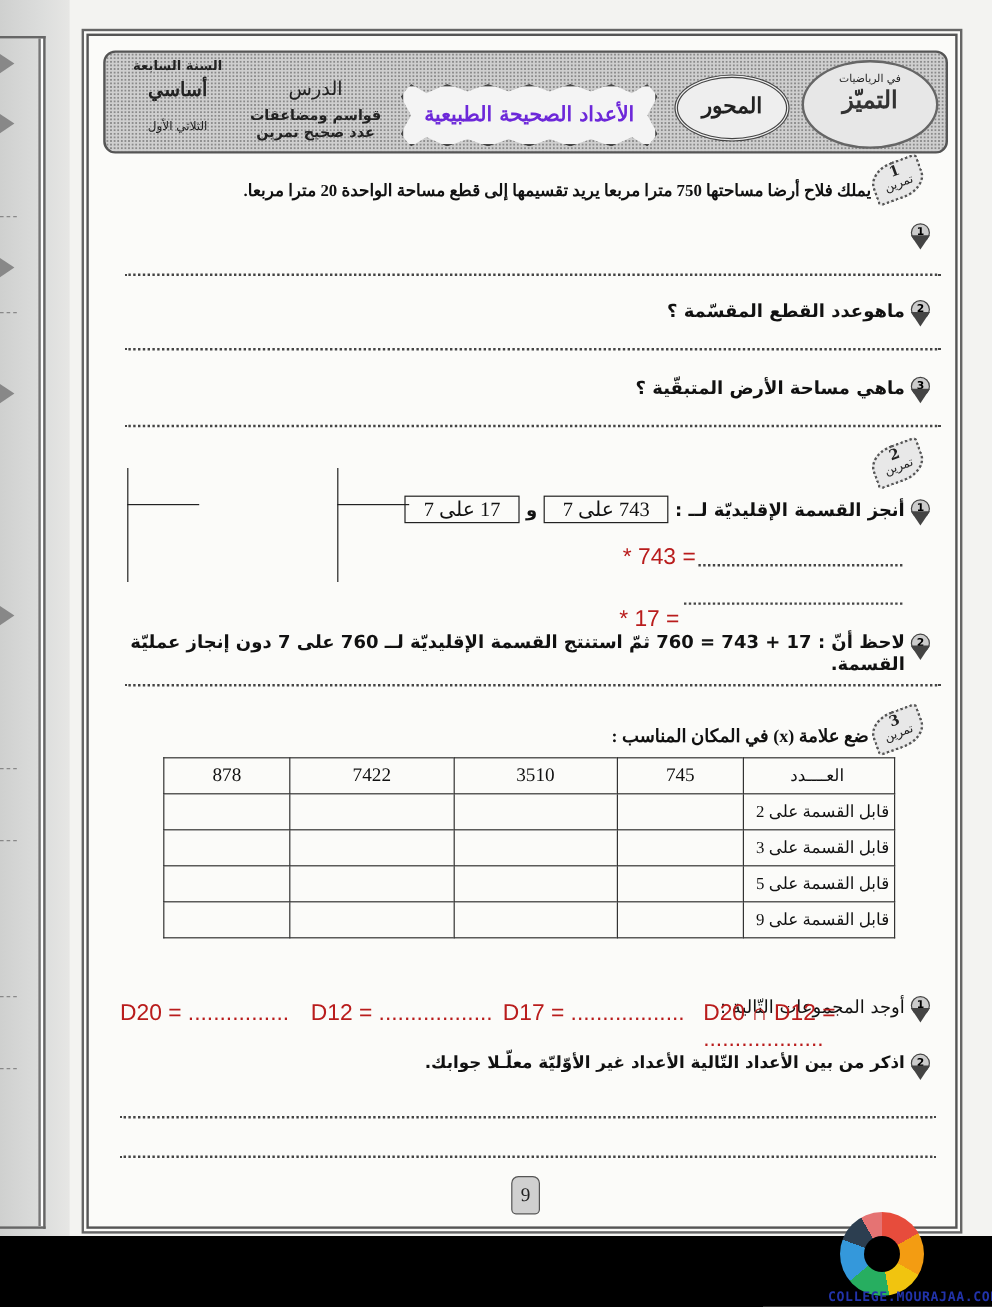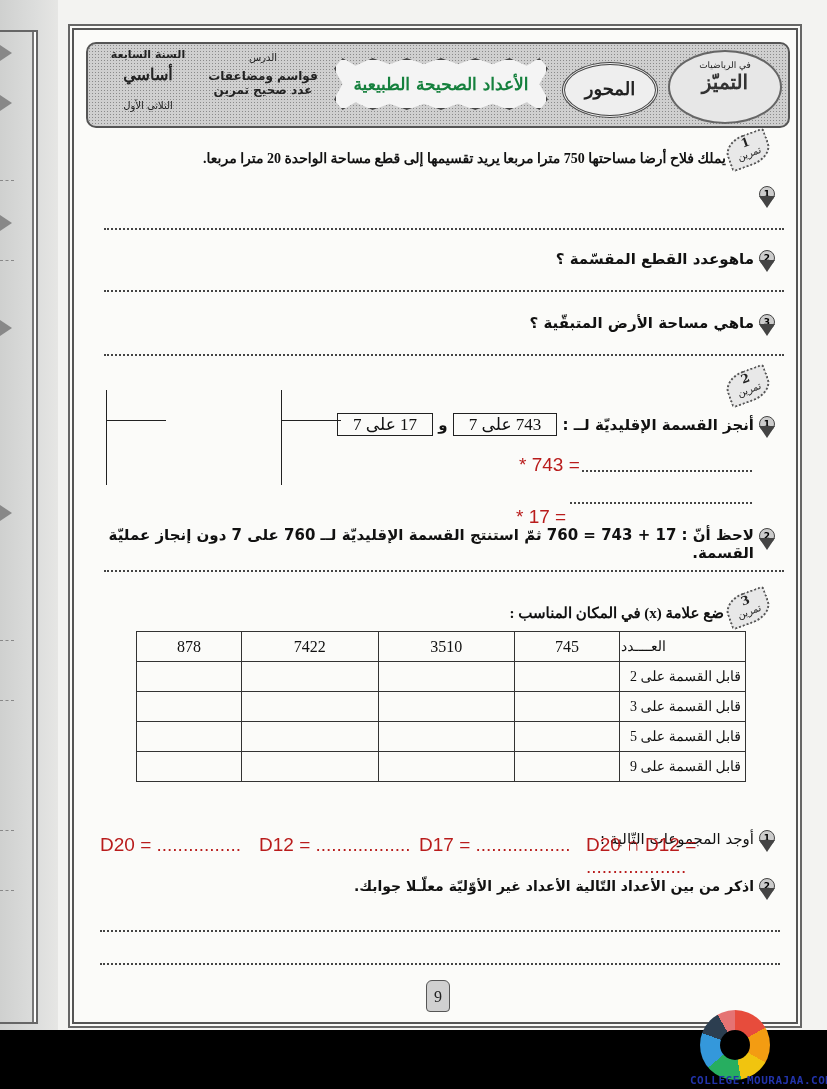--- a/index.html
+++ b/index.html
@@ -35,26 +35,26 @@
     background-size:3px 3px;
     direction:rtl;
   }
   .b-brand { position:absolute; right:6px; top:6px; width:110px; height:70px;
     border-radius:50%; background:#e7e7e7; border:2px solid #666; text-align:center; }
   .b-brand .small { font-size:9px; color:#222; margin-top:8px; font-family:"DejaVu Serif", serif; }
   .b-brand .big { font-size:20px; font-weight:bold; color:#333; font-family:"DejaVu Serif", serif; }
   .b-axis { position:absolute; right:130px; top:18px; width:90px; height:50px;
     border-radius:50%; border:3px double #444; background:#eee; text-align:center;
     line-height:48px; font-size:18px; font-weight:bold; font-family:"DejaVu Serif", serif; color:#222; }
-  .b-title { position:absolute; right:240px; top:14px; width:210px; height:48px;
+  .b-title { position:absolute; right:240px; top:26px; width:210px; height:48px;
     background:#f4f4f4; border:2px solid #444; text-align:center; line-height:48px;
-    font-size:17px; font-weight:bold; font-family:"DejaVu Serif", serif; color:#15803d;
+    font-size:17px; font-weight:bold; font-family:"DejaVu Serif", serif; color:#6d28d9;
     clip-path:polygon(0 20%,4% 0,10% 15%,18% 0,26% 12%,34% 0,42% 12%,50% 0,58% 12%,66% 0,74% 12%,82% 0,90% 15%,96% 0,100% 20%,96% 50%,100% 80%,96% 100%,90% 85%,82% 100%,74% 88%,66% 100%,58% 88%,50% 100%,42% 88%,34% 100%,26% 88%,18% 100%,10% 85%,4% 100%,0 80%,4% 50%); }
   .b-lesson { position:absolute; right:470px; top:6px; width:110px; height:70px; text-align:center; color:#222; }
-  .b-lesson .lab { font-size:10px; margin-top:2px; }
+  .b-lesson .lab { font-size:16px; margin-top:14px; }
   .b-lesson .l1 { font-size:12px; font-weight:bold; margin-top:6px; }
   .b-lesson .l2 { font-size:12px; font-weight:bold; }
   .b-level { position:absolute; left:10px; top:4px; width:100px; height:74px; text-align:center; color:#222; }
   .b-level .l1 { font-size:11px; font-weight:bold; }
   .b-level .l2 { font-size:16px; font-weight:bold; margin-top:4px; font-family:"DejaVu Serif", serif;}
   .b-level .l3 { font-size:10px; margin-top:16px; }
 
   .rtl { direction:rtl; position:absolute; color:#111;font-weight:bold; }
   .exlabel { position:absolute; width:40px; height:28px; border-radius:50% 10% 50% 10%;
     border:2px dotted #555; background:#e8e8e8; font-size:10px; text-align:center; line-height:12px;
@@ -191,21 +191,21 @@
 
   <div class="exlabel" style="left:652px; top:562px;">
     <b>3</b>
     <span>تمرين</span>
   </div>
   <div class="rtl stmt" style="right:72px; top:574px; font-size:15px;">ضع علامة (x) في المكان المناسب :</div>
 
   <table class="divtab">
     <tbody>
         <tr>
-      <td class="rowhead" style="text-align:left;">العــــدد</td>
+      <td class="rowhead" style="text-align:center;">العــــدد</td>
       <td>745</td>
       <td>3510</td>
       <td>7422</td>
       <td>878</td>
     </tr>
     <tr>
       <td class="rowhead">قابل القسمة على 2</td>
       <td></td>
           <td></td>
       <td></td>

